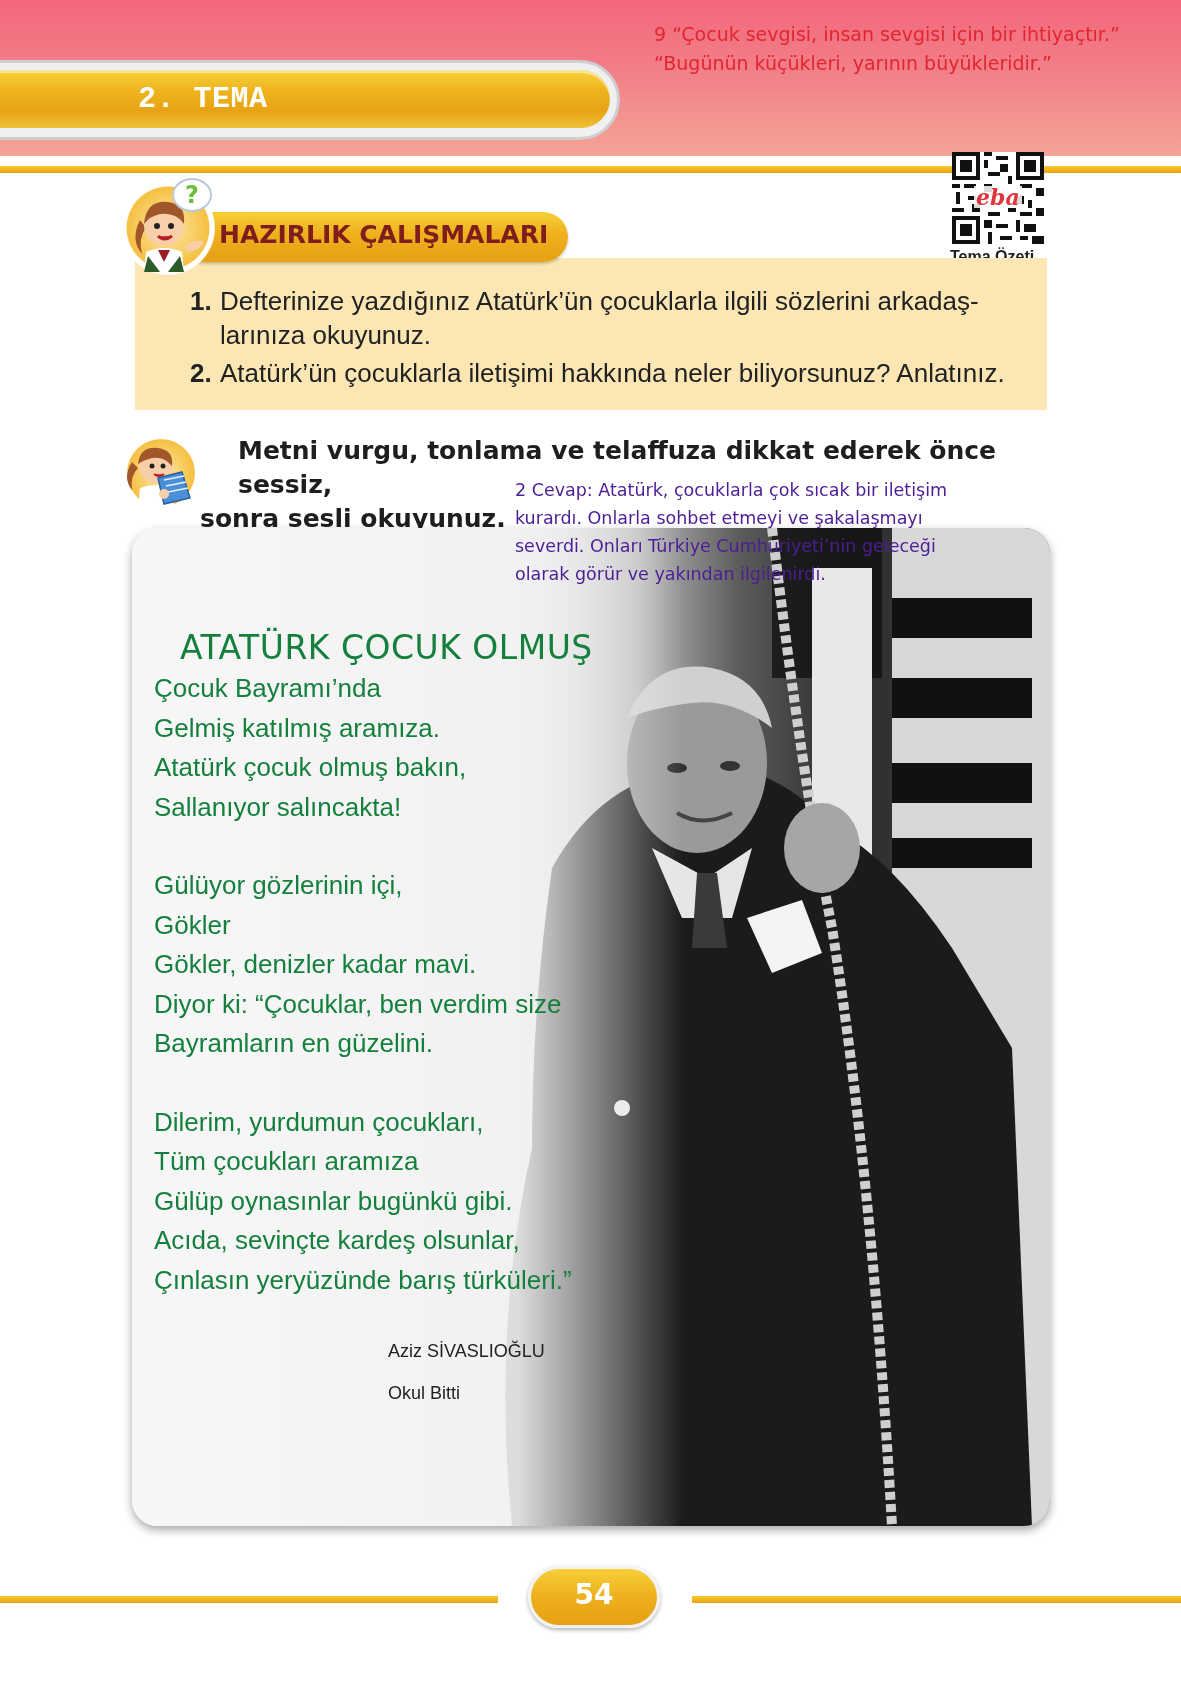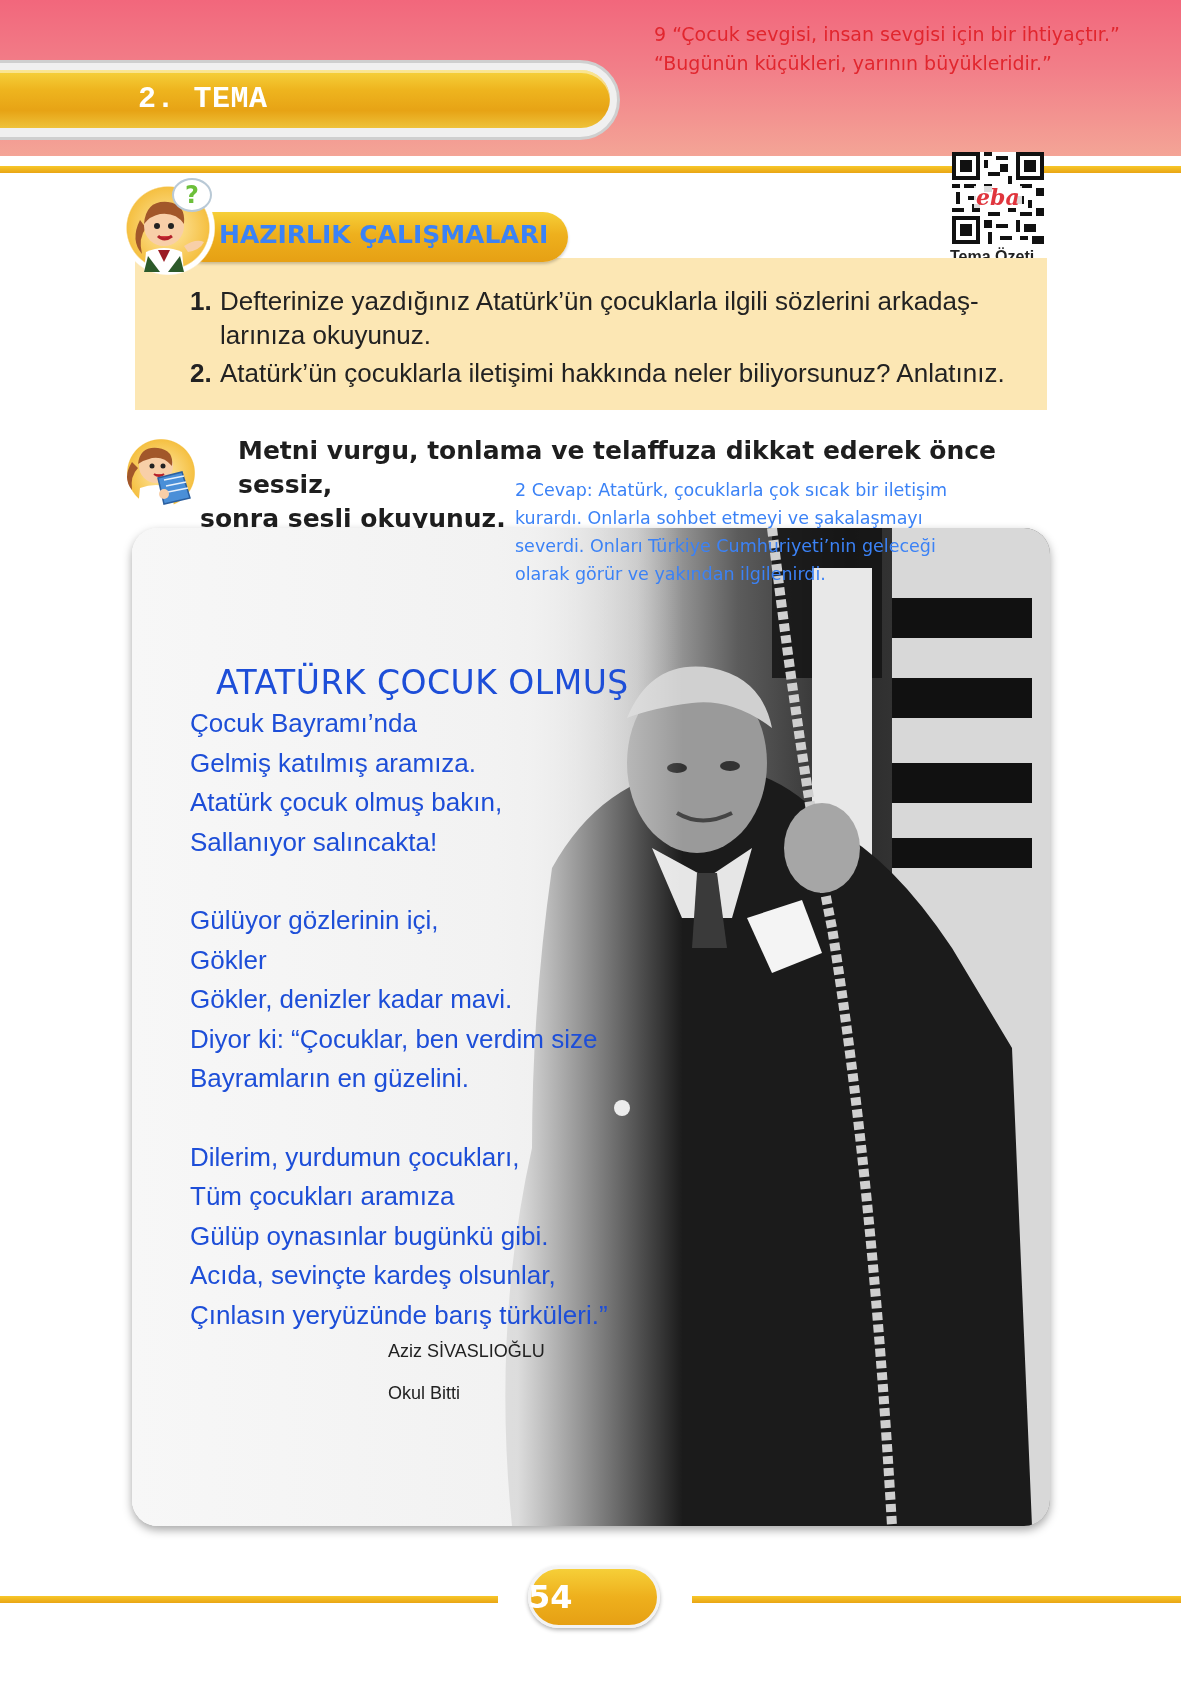--- a/index.html
+++ b/index.html
@@ -58,21 +58,21 @@
     position: absolute; left: 135px; top: 258px; width: 912px; height: 152px;
     background: #fce7b4;
   }
   .prep-pill {
     position: absolute; left: 178px; top: 212px; width: 390px; height: 50px;
     border-radius: 25px;
     background: linear-gradient(180deg, #f6cf38 0%, #eeb01d 45%, #e6a014 100%);
     box-shadow: 0 2px 3px rgba(0,0,0,0.2);
   }
   .prep-title {
-    position: absolute; left: 219px; top: 220px; font-size: 25px; font-weight: bold; color: #3b82f6;
+    position: absolute; left: 219px; top: 220px; font-size: 25px; font-weight: bold; color: #7f1d1d;
     font-family: "DejaVu Sans", sans-serif;
   }
   .mascot {
     position: absolute; border-radius: 50%;
     background: radial-gradient(circle at 50% 50%, #ffe9a8 0%, #f5c042 60%, #ffffff 62%, #ffffff 68%, transparent 70%);
   }
   .mascot-1 { left: 120px; top: 180px; width: 96px; height: 96px; }
   .mascot-2 { left: 118px; top: 438px; width: 86px; height: 70px; }
   .mascot svg { width: 100%; height: 100%; }
   .bubble {
@@ -90,35 +90,35 @@
 
   
   .instruction {
     position: absolute; left: 200px; top: 434px; width: 850px;
     font-family: "DejaVu Sans", sans-serif; font-size: 25px; font-weight: bold; color: #1e1e1e;
     line-height: 34px;
   }
   .instruction .l1 { display: block; padding-left: 38px; }
   .answer-note-2 {
     position: absolute; left: 515px; top: 476px; width: 520px;
-    color: #3b82f6; font-family: "DejaVu Sans", sans-serif; font-size: 17.5px; line-height: 28px;
+    color: #4c1d95; font-family: "DejaVu Sans", sans-serif; font-size: 17.5px; line-height: 28px;
     z-index: 5;
   }
 
   
   .poem-card {
     position: absolute; left: 132px; top: 528px; width: 918px; height: 998px;
     border-radius: 26px; overflow: hidden;
     background: linear-gradient(90deg, #f7f7f7 0%, #efefef 40%, #bdbdbd 55%, #5c5c5c 66%, #2b2b2b 78%, #3a3a3a 88%, #6a6a6a 100%);
     box-shadow: 0 4px 10px rgba(0,0,0,0.35);
   }
   .photo-svg { position: absolute; left: 0; top: 0; width: 918px; height: 998px; }
   .poem {
-    position: absolute; left: 154px; top: 663px; width: 520px; z-index: 3;
-    font-family: "Liberation Sans", sans-serif; color: #1d4ed8; margin-left: 36px;
+    position: absolute; left: 154px; top: 628px; width: 520px; z-index: 3;
+    font-family: "Liberation Sans", sans-serif; color: #15803d;
   }
   .poem-title {
     font-size: 33px; letter-spacing: 0.5px; margin-left: 26px; margin-bottom: 2px; font-weight: normal;
     font-family: "DejaVu Sans", sans-serif;
   }
   .stanza { margin-bottom: 39px; }
   .poem-line { font-size: 26px; line-height: 39.5px; display: block; }
   .poem-author {
     position: absolute; left: 388px; top: 1330px; width: 225px; z-index: 3;
     font-family: "Liberation Sans", sans-serif; font-size: 18px; line-height: 42px; color: #222;
@@ -130,22 +130,22 @@
     background: linear-gradient(180deg, #f7c72a, #e9a514);
   }
   .footer-line.left { left: 0; width: 498px; }
   .footer-line.right { left: 692px; width: 489px; }
   .page-pill {
     position: absolute; left: 528px; top: 1566px; width: 132px; height: 62px; border-radius: 31px;
     background: linear-gradient(180deg, #f6cf38 0%, #eeb01d 50%, #e6a014 100%);
     border: 3px solid #f3f3f3; box-shadow: 0 2px 4px rgba(0,0,0,0.3);
   }
   .page-num {
-    position: absolute; left: 528px; top: 1578px; width: 132px; text-align: left;
-    color: #fff; font-weight: bold; font-size: 32px; font-family: "DejaVu Sans", sans-serif;
+    position: absolute; left: 528px; top: 1578px; width: 132px; text-align: center;
+    color: #fff; font-weight: bold; font-size: 28px; font-family: "DejaVu Sans", sans-serif;
   }
 </style>
 </head>
 <body>
 
 <div class="header-band"></div>
 <div class="header-bottom-white"></div>
 <div class="header-bottom-line"></div>
 <div class="tema-pill-outer"></div>
 <div class="tema-pill"></div>

